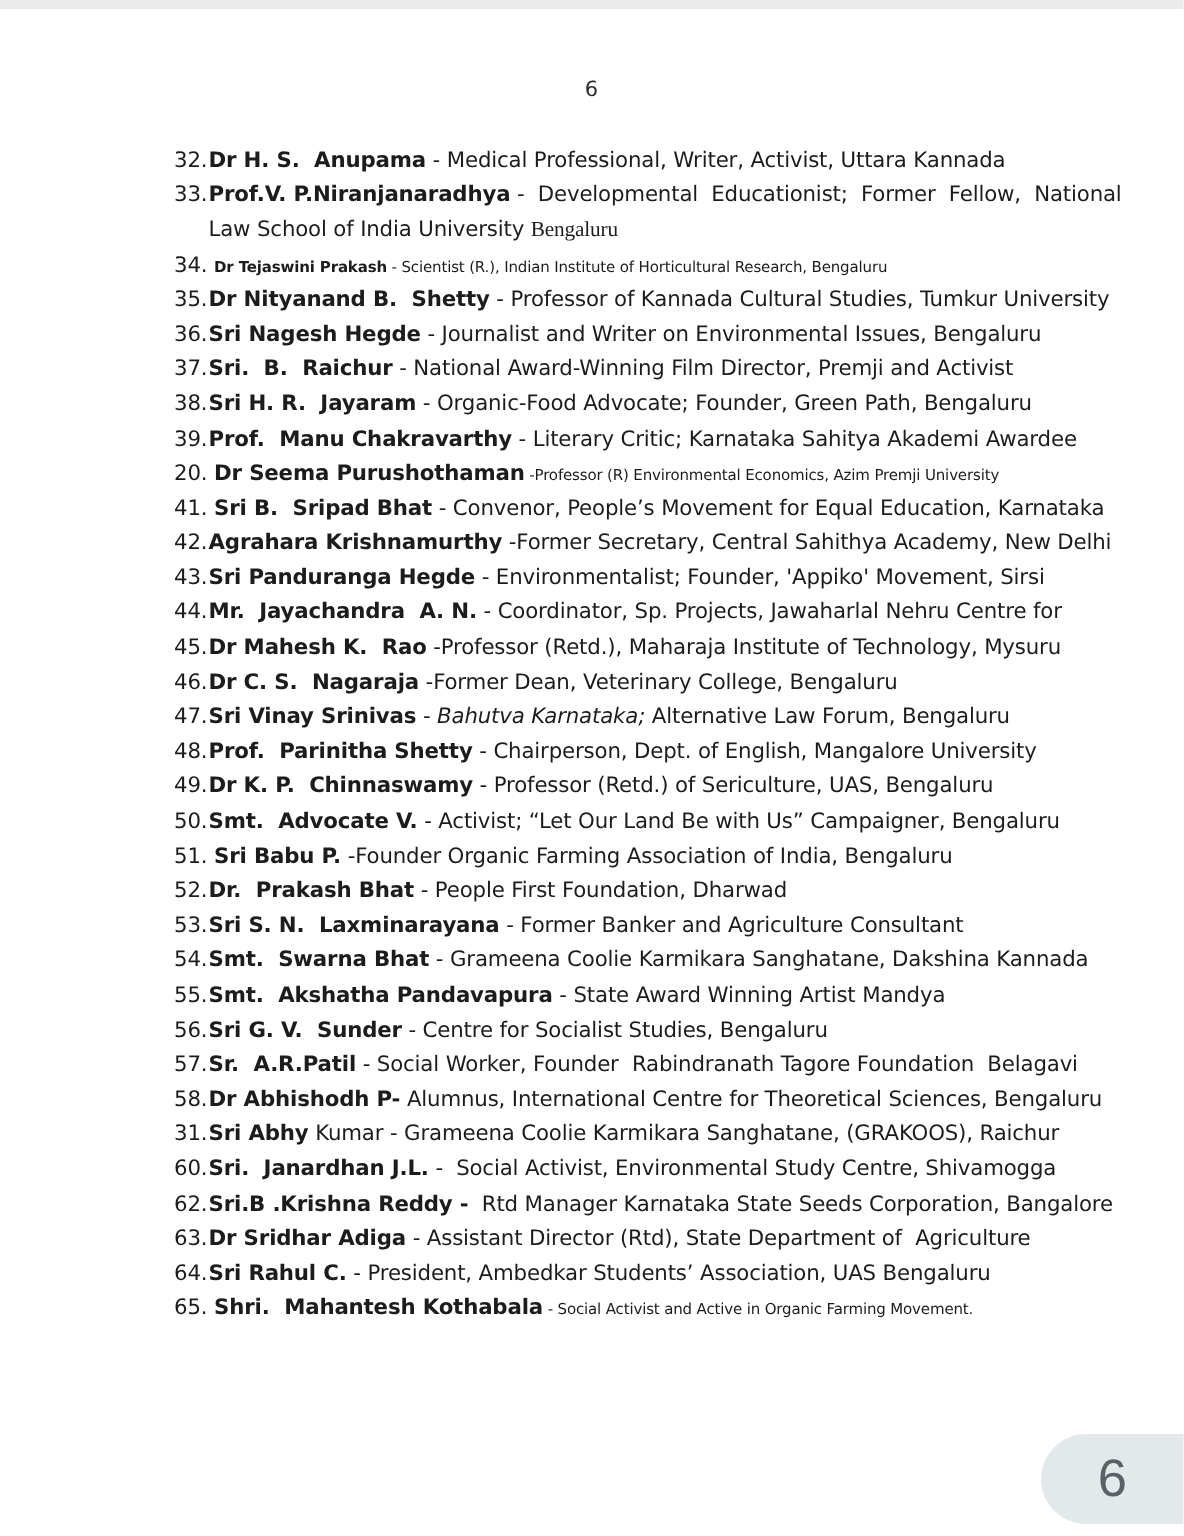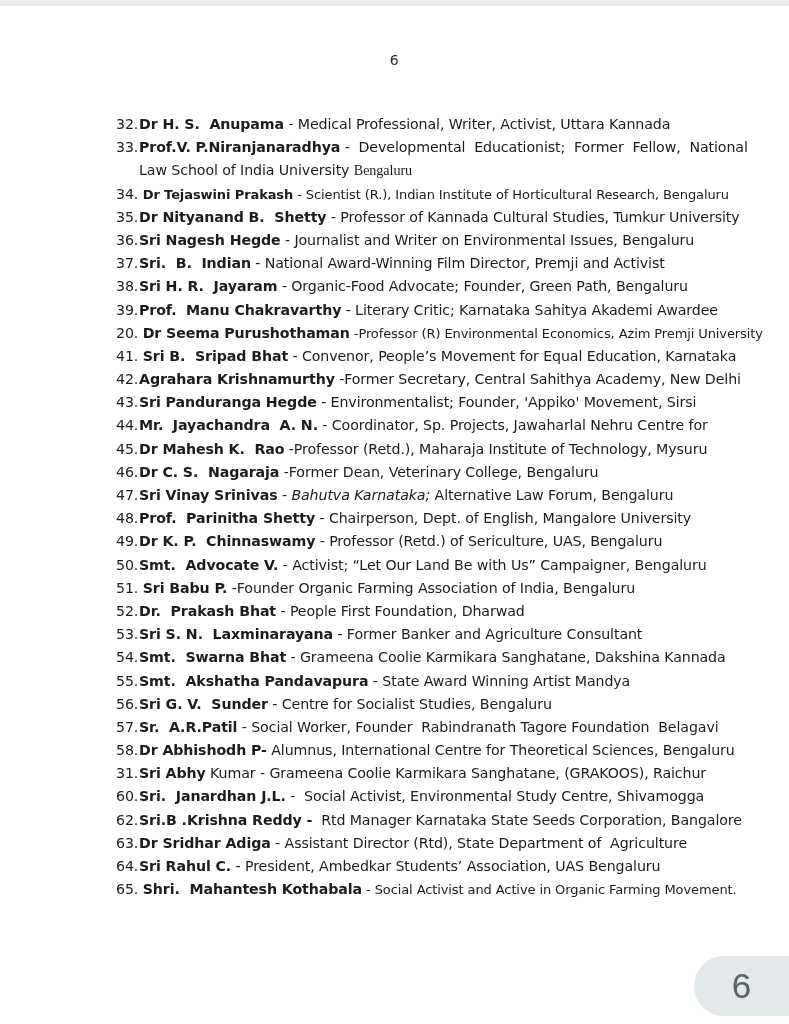--- a/index.html
+++ b/index.html
@@ -16,35 +16,35 @@
     width:789px;height:6px;
     background:#ebebeb;
   }
   .header-num{
     position:absolute;top:52px;left:0;
     width:100%;text-align:center;
     font-size:14px;color:#2b2b2b;
     letter-spacing:.5px;
   }
   .list{
-    position:absolute;top:113px;left:116px;
+    position:absolute;top:96px;left:116px;
     width:660px;
   }
   .line{
     height:23.2px;line-height:23.2px;
     font-size:14.2px;
     white-space:pre;
     letter-spacing:-0.1px;
   }
   .line.wrap{padding-left:23px;}
   .num{display:inline-block;min-width:23px;}
   .b{font-weight:bold;}
   .i{font-style:italic;}
   .serif{font-family:"Liberation Serif",serif;text-align:right;}
-  .sm{font-size:13px;}
+  .sm{font-size:10px;}
   .page-badge{
     position:absolute;right:0;top:956px;
     width:95px;height:60px;
     background:#e3e8ea;
     border-radius:30px 0 0 30px;
     display:flex;align-items:center;justify-content:center;
     font-size:35px;color:#5a6167;
     font-family:"Liberation Sans",sans-serif;
   }
 </style>
@@ -66,21 +66,21 @@
     <div class="row">
       <div class="line"><span class="num">34. </span><span class="b sm">Dr Tejaswini Prakash</span><span class="sm"> - Scientist (R.), Indian Institute of Horticultural Research, Bengaluru</span></div>
     </div>
     <div class="row">
       <div class="line"><span class="num">35.</span><span class="b">Dr Nityanand B.  Shetty</span><span class=""> - Professor of Kannada Cultural Studies, Tumkur University</span></div>
     </div>
     <div class="row">
       <div class="line"><span class="num">36.</span><span class="b">Sri Nagesh Hegde</span><span class=""> - Journalist and Writer on Environmental Issues, Bengaluru</span></div>
     </div>
     <div class="row">
-      <div class="line"><span class="num">37.</span><span class="b">Sri.  B.  Indian</span><span class=""> - National Award-Winning Film Director, Premji and Activist</span></div>
+      <div class="line"><span class="num">37.</span><span class="b">Sri.  B.  Raichur</span><span class=""> - National Award-Winning Film Director, Premji and Activist</span></div>
     </div>
     <div class="row">
       <div class="line"><span class="num">38.</span><span class="b">Sri H. R.  Jayaram</span><span class=""> - Organic-Food Advocate; Founder, Green Path, Bengaluru</span></div>
     </div>
     <div class="row">
       <div class="line"><span class="num">39.</span><span class="b">Prof.  Manu Chakravarthy</span><span class=""> - Literary Critic; Karnataka Sahitya Akademi Awardee</span></div>
     </div>
     <div class="row">
       <div class="line"><span class="num">20. </span><span class="b">Dr Seema Purushothaman</span><span class="sm"> -Professor (R) Environmental Economics, Azim Premji University</span></div>
     </div>

